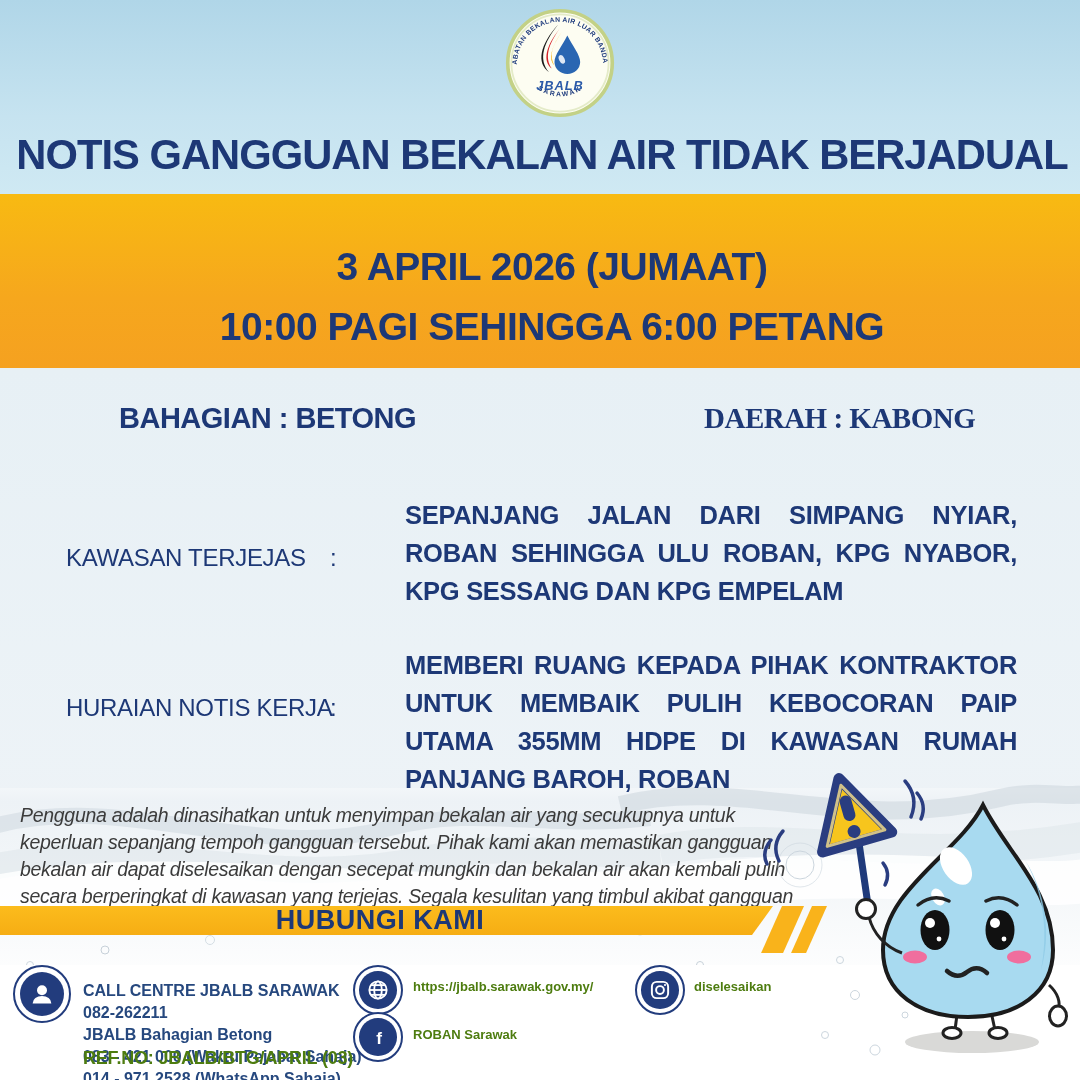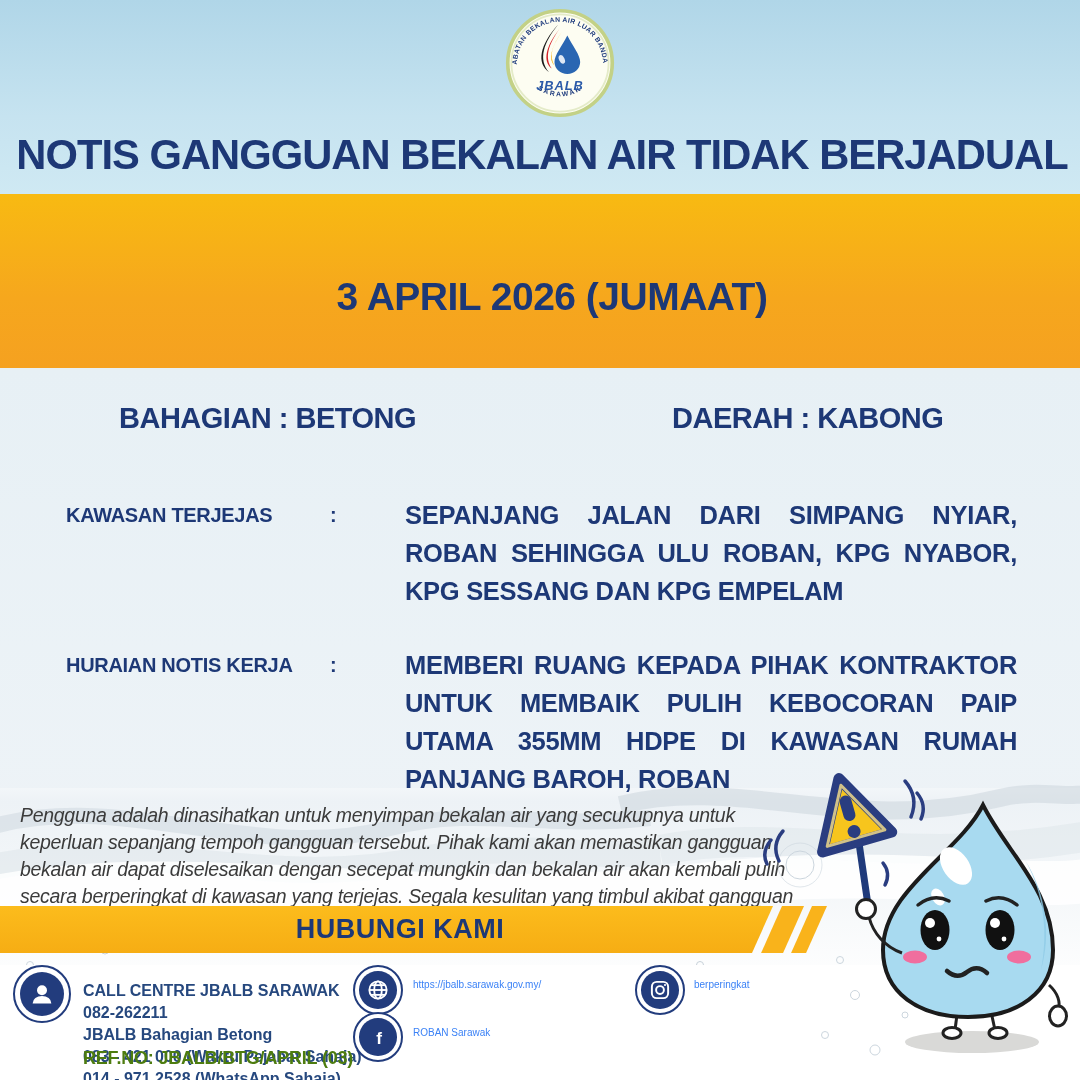--- a/index.html
+++ b/index.html
@@ -20,42 +20,42 @@
   .title{left:0;top:130px;width:952px;text-align:center;color:#1d3876;
          font-size:43px;font-weight:700;letter-spacing:-1px;white-space:nowrap;}
   .scx{display:inline-block;transform:scaleX(.97);transform-origin:center;}
   
   .schedule{left:12px;top:194px;width:1080px;height:206px;display:flex;flex-direction:column;
             justify-content:center;align-items:center;gap:16px;color:#1d3876;
             font-size:39px;font-weight:700;letter-spacing:-.5px;}
   
   .region{color:#1d3876;font-size:29px;font-weight:700;letter-spacing:-.5px;white-space:nowrap;}
   
-  .lbl{color:#1d3876;font-size:20px;font-weight:700;letter-spacing:-.3px;white-space:nowrap;}
+  .lbl{color:#1d3876;font-size:24px;font-weight:400;letter-spacing:-.3px;white-space:nowrap;margin-top:40px;}
   .val{color:#1d3876;font-size:25.5px;font-weight:700;letter-spacing:-.3px;line-height:38px;
        text-align:justify;}
   
   .advisory{left:20px;top:802px;width:795px;color:#3b3b3b;font-size:19.5px;font-style:italic;
             letter-spacing:-.3px;line-height:27px;}
   
-  .banner{left:0;top:906px;width:780px;height:47px;
+  .banner{left:0;top:906px;width:780px;height:29px;
           background:linear-gradient(180deg,#fcbc1c,#f6ad14);
           clip-path:polygon(0 0,773px 0,752px 100%,0 100%);
-          display:flex;align-items:center;justify-content:flex-end;z-index:4;}
+          display:flex;align-items:center;justify-content:flex-start;z-index:4;}
   .banner-text{width:760px;text-align:center;color:#1d3876;font-size:27px;font-weight:700;letter-spacing:.5px;}
   .stripe{top:906px;height:47px;background:#f9b31b;transform:skewX(-24deg);transform-origin:top;z-index:4;}
   
   .icon-ring{border:2px solid #223c7d;border-radius:50%;background:#fff;
              display:flex;align-items:center;justify-content:center;z-index:6;}
   .icon-core{background:#223c7d;border-radius:50%;width:82%;height:82%;
              display:flex;align-items:center;justify-content:center;}
   .contact-lines{left:83px;top:948px;color:#26487e;font-size:16px;font-weight:700;line-height:22px;z-index:6;margin-top:32px;}
   .contact-lines span{display:block;white-space:nowrap;}
   .ref{left:83px;top:1048px;color:#4d7c0f;font-size:18px;font-weight:800;letter-spacing:-.2px;z-index:6;white-space:nowrap;}
-  .link-text{color:#3b82f6;font-size:10px;font-weight:400;white-space:nowrap;z-index:6;}
+  .link-text{color:#4d7c0f;font-size:13px;font-weight:700;white-space:nowrap;z-index:6;}
   .z2{z-index:2;} .z5{z-index:5;}
 </style>
 </head>
 <body>
 
 <div id="poster">
 
   <div class="abs bg-top"></div>
   <div class="abs band-orange"></div>
   <div class="abs bg-main"></div>
@@ -99,24 +99,25 @@
     </g>
     <text x="60" y="89" text-anchor="middle" font-size="14" font-weight="700" font-style="italic" fill="#2b5aa8" letter-spacing="1">JBALB</text>
   </svg>
 
   <div class="abs title">
     <span class="scx">NOTIS GANGGUAN BEKALAN AIR TIDAK BERJADUAL</span>
   </div>
 
   <div class="abs schedule">
     <div>3 APRIL 2026 (JUMAAT)</div>
+    <div>10:00 PAGI SEHINGGA 6:00 PETANG</div>
   </div>
 
   <div class="abs region" style="left:119px;top:402px;text-align:right;">BAHAGIAN : BETONG</div>
-  <div class="abs region" style="left:672px;top:402px;">DAERAH : KABONG</div>
+  <div class="abs region" style="left:704px;top:402px;font-family:Liberation Serif, serif;">DAERAH : KABONG</div>
 
   <div class="abs lbl" style="left:66px;top:504px;">KAWASAN TERJEJAS</div>
   <div class="abs lbl" style="left:330px;top:504px;">:</div>
   <div class="abs val" style="left:405px;top:496px;width:612px;">SEPANJANG JALAN DARI SIMPANG NYIAR, ROBAN SEHINGGA ULU ROBAN, KPG NYABOR, KPG SESSANG DAN KPG EMPELAM</div>
 
   <div class="abs lbl" style="left:66px;top:654px;">HURAIAN NOTIS KERJA</div>
   <div class="abs lbl" style="left:330px;top:654px;">:</div>
   <div class="abs val" style="left:405px;top:646px;width:612px;">MEMBERI RUANG KEPADA PIHAK KONTRAKTOR UNTUK MEMBAIK PULIH KEBOCORAN PAIP UTAMA 355MM HDPE DI KAWASAN RUMAH PANJANG BAROH, ROBAN</div>
 
   <div class="abs advisory z2">Pengguna adalah dinasihatkan untuk menyimpan bekalan air yang secukupnya untuk keperluan sepanjang tempoh gangguan tersebut. Pihak kami akan memastikan gangguan bekalan air dapat diselesaikan dengan secepat mungkin dan bekalan air akan kembali pulih secara berperingkat di kawasan yang terjejas. Segala kesulitan yang timbul akibat gangguan ini adalah sangat dikesali.</div>
@@ -168,21 +169,21 @@
 
   <div class="abs icon-ring" style="left:635px;top:965px;width:46px;height:46px;">
     <div class="icon-core">
       <svg width="26" height="26" viewBox="0 0 24 24" fill="none" stroke="#fff" stroke-width="1.8">
         <rect x="4.5" y="4.5" width="15" height="15" rx="4.5"></rect>
         <circle cx="12" cy="12" r="3.6"></circle>
         <circle cx="16.6" cy="7.4" r="1" fill="#fff" stroke="none"></circle>
       </svg>
     </div>
   </div>
-  <div class="abs link-text" style="left:694px;top:979px;">berperingkat</div>
+  <div class="abs link-text" style="left:694px;top:979px;">diselesaikan</div>
 
   <svg class="abs z5" style="left:755px;top:745px;" width="325" height="335" viewBox="0 0 325 335">
 
     <g stroke="#ccd6de" fill="none">
       <circle cx="45" cy="120" r="14"></circle>
         <circle cx="45" cy="120" r="22" opacity=".6"></circle>
       <circle cx="100" cy="250" r="4.5"></circle>
         <circle cx="120" cy="305" r="5"></circle>
       <circle cx="70" cy="290" r="3.5"></circle>
         <circle cx="150" cy="270" r="3"></circle>

